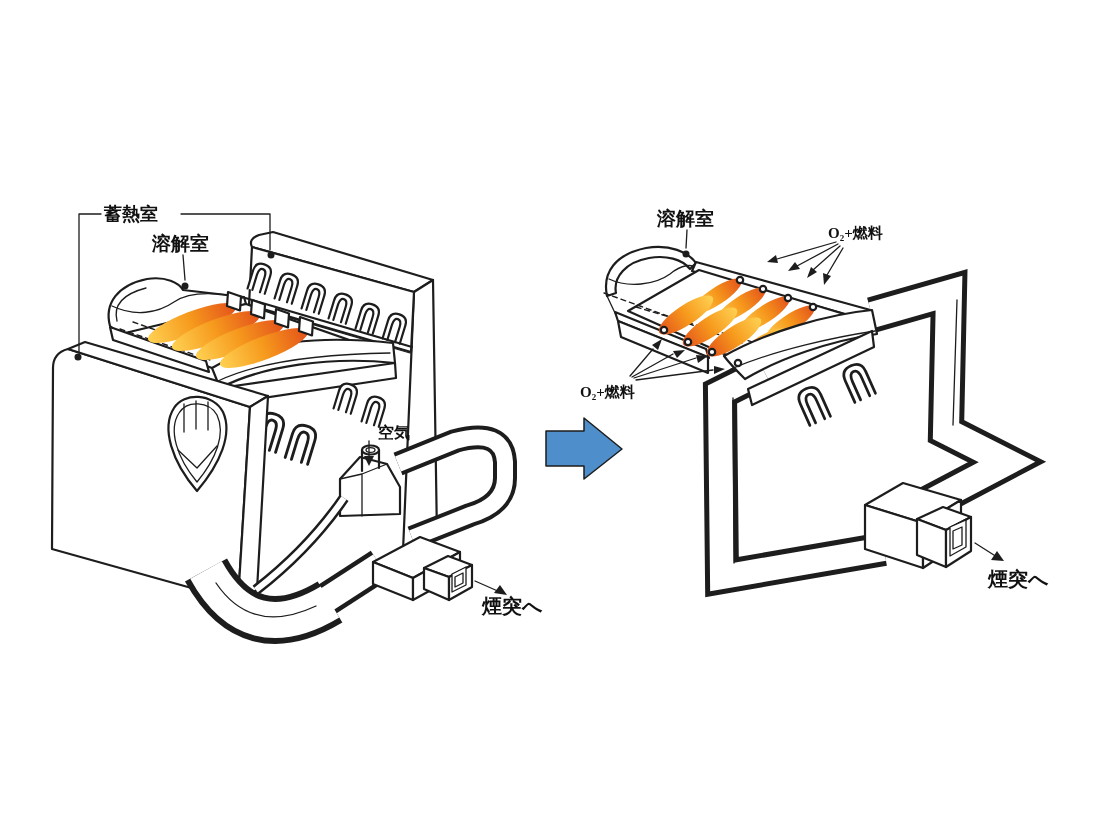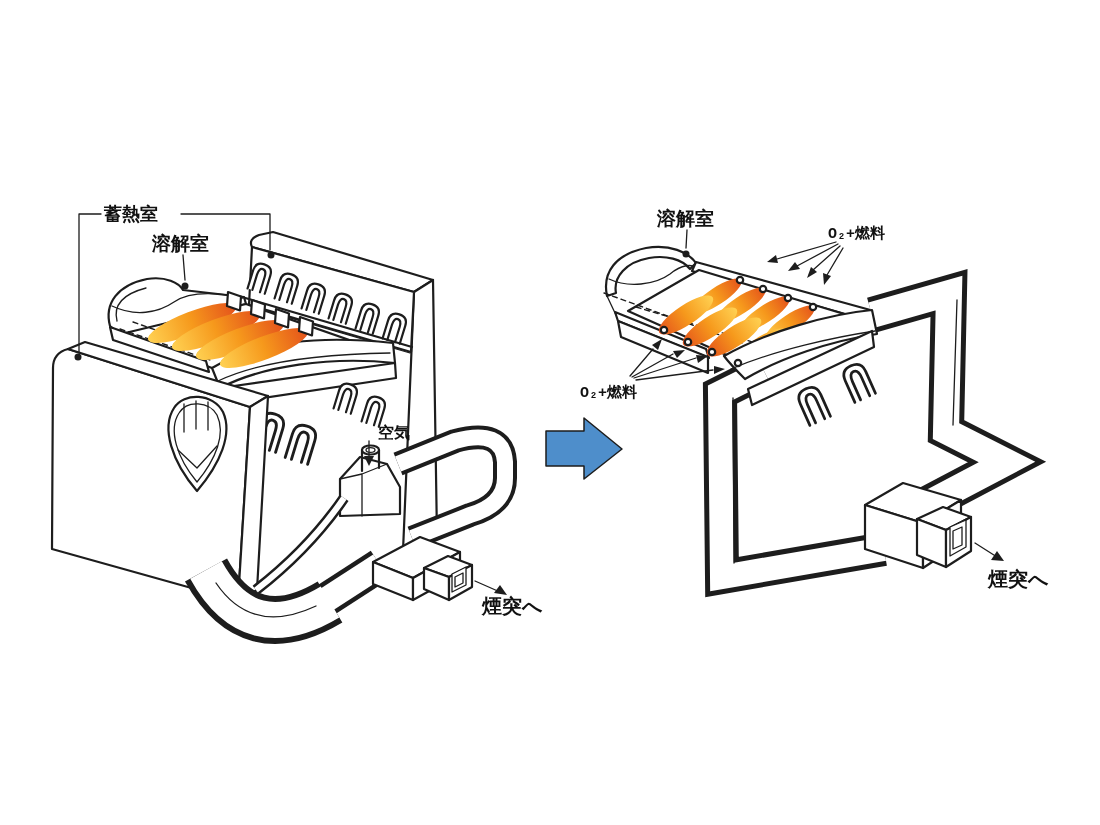--- a/index.html
+++ b/index.html
@@ -1,17 +1,17 @@
 <!DOCTYPE html>
 <html><head>
 <meta charset="utf-8">
 <style>
   html,body{margin:0;padding:0;background:#ffffff;}
   .stage{position:relative;width:1100px;height:715px;background:#ffffff;overflow:hidden;
-         font-family:Liberation Mono, monospace;}
+         font-family:Liberation Serif, serif;}
   svg{position:absolute;left:0;top:0;}
   .face{fill:#ffffff;}
   .thin{stroke-width:1.3;}
   .dash{stroke-width:1.4;stroke-dasharray:5 4;}
   .lbl{fill:#111111;stroke:none;font-weight:600;}
   .ink{stroke:none;}
   .ductB{fill:none;stroke-linejoin:round;stroke-linecap:butt;}
   .ductW{fill:none;stroke:#ffffff;stroke-linejoin:round;stroke-linecap:butt;}
   .loopB{fill:none;stroke-linejoin:miter;stroke-miterlimit:7;stroke-linecap:butt;}
   .loopW{fill:none;stroke:#ffffff;stroke-linejoin:miter;stroke-miterlimit:7;stroke-linecap:butt;}

